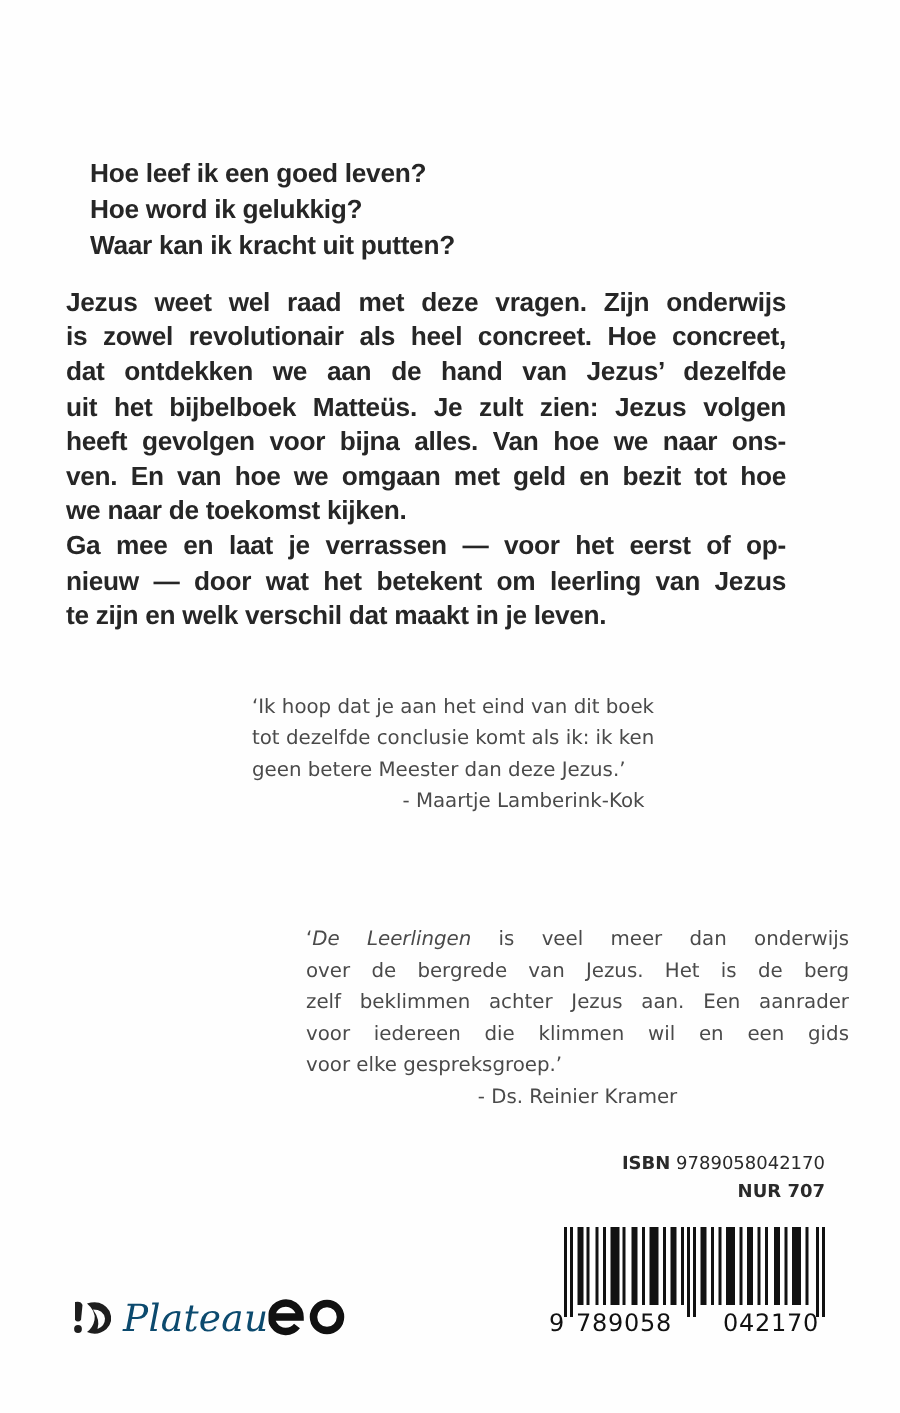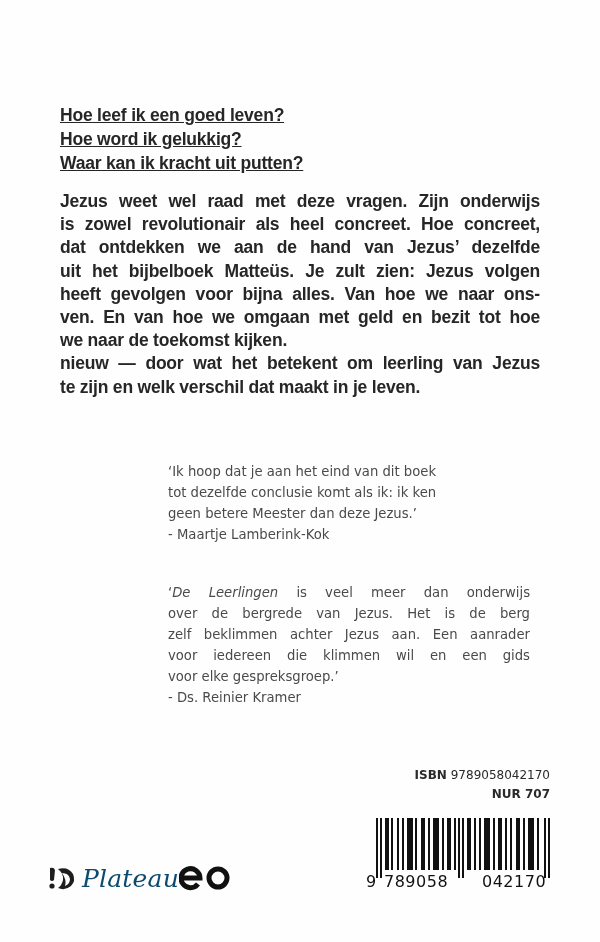--- a/index.html
+++ b/index.html
@@ -18,26 +18,25 @@
       position: absolute;
       left: 60px;
       top: 103px;
       width: 480px;
       font-family: "Liberation Sans", sans-serif;
       font-weight: bold;
       font-size: 17.5px;
       line-height: 24px;
       color: #262626;
       letter-spacing: -0.2px;
-      text-decoration: underline;
     }
     .questions div { white-space: nowrap; }
     .blurb {
       position: absolute;
-      left: 60px;
+      left: 44px;
       top: 190px;
       width: 480px;
       font-family: "Liberation Sans", sans-serif;
       font-weight: bold;
       font-size: 17.5px;
       line-height: 23.2px;
       color: #262626;
       letter-spacing: -0.2px;
     }
     .blurb .line {
@@ -59,25 +58,25 @@
     .quote .line {
       display: block;
       white-space: nowrap;
     }
     .quote .line.just {
       text-align: justify;
       text-align-last: justify;
     }
     .quote .author {
       display: block;
-      text-align: left;
+      text-align: center;
       white-space: nowrap;
     }
     .quote1 { top: 461px; }
-    .quote2 { top: 582px; }
+    .quote2 { top: 616px; margin-left: 36px; }
     .isbn-block {
       position: absolute;
       right: 50px;
       top: 766px;
       text-align: right;
       font-family: "DejaVu Sans", sans-serif;
       color: #2a2a2a;
       font-size: 12px;
       line-height: 19px;
     }
@@ -138,20 +137,21 @@
 </div>
 
 <div class="blurb">
   <span class="line">Jezus weet wel raad met deze vragen. Zijn onderwijs</span>
   <span class="line">is zowel revolutionair als heel concreet. Hoe concreet,</span>
   <span class="line">dat ontdekken we aan de hand van Jezus’ dezelfde</span>
   <span class="line">uit het bijbelboek Matteüs. Je zult zien: Jezus volgen</span>
   <span class="line">heeft gevolgen voor bijna alles. Van hoe we naar ons-</span>
   <span class="line">ven. En van hoe we omgaan met geld en bezit tot hoe</span>
   <span class="line last">we naar de toekomst kijken.</span>
+  <span class="line">Ga mee en laat je verrassen — voor het eerst of op-</span>
   <span class="line">nieuw — door wat het betekent om leerling van Jezus</span>
   <span class="line last">te zijn en welk verschil dat maakt in je leven.</span>
 </div>
 
 <div class="quote quote1">
   <span class="line">‘Ik hoop dat je aan het eind van dit boek</span>
   <span class="line">tot dezelfde conclusie komt als ik: ik ken</span>
   <span class="line">geen betere Meester dan deze Jezus.’</span>
   <span class="author">- Maartje Lamberink-Kok</span>
 </div>

